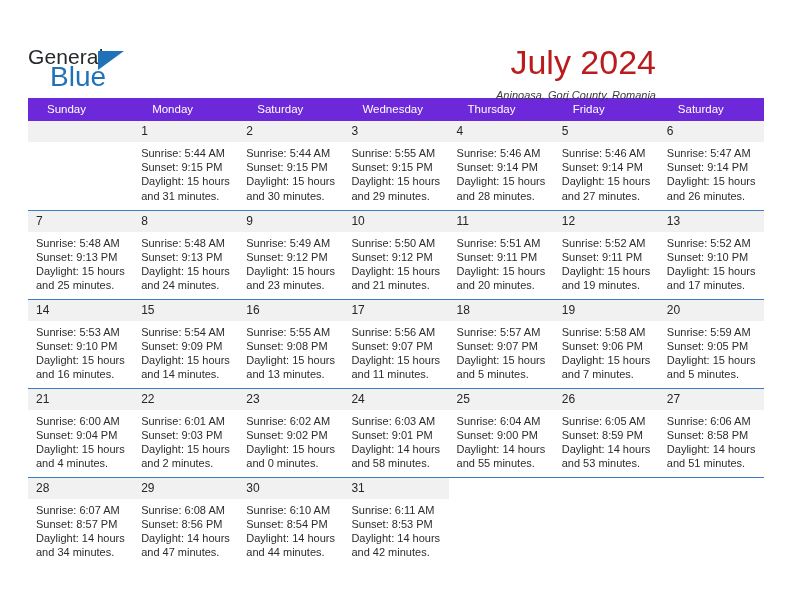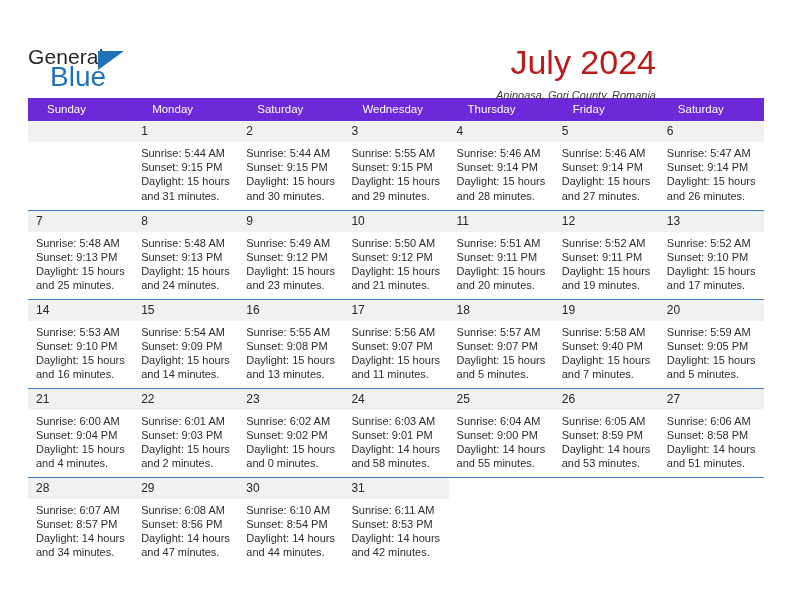--- a/index.html
+++ b/index.html
@@ -322,21 +322,21 @@
               <div>Sunrise: 5:57 AM</div>
               <div>Sunset: 9:07 PM</div>
               <div>Daylight: 15 hours</div>
               <div>and 5 minutes.</div>
             </div>
           </td>
           <td>
             <div class="daynum">19</div>
             <div class="info">
               <div>Sunrise: 5:58 AM</div>
-              <div>Sunset: 9:40 PM</div>
+              <div>Sunset: 9:06 PM</div>
               <div>Daylight: 15 hours</div>
               <div>and 7 minutes.</div>
             </div>
           </td>
           <td>
             <div class="daynum">20</div>
             <div class="info">
               <div>Sunrise: 5:59 AM</div>
               <div>Sunset: 9:05 PM</div>
               <div>Daylight: 15 hours</div>

